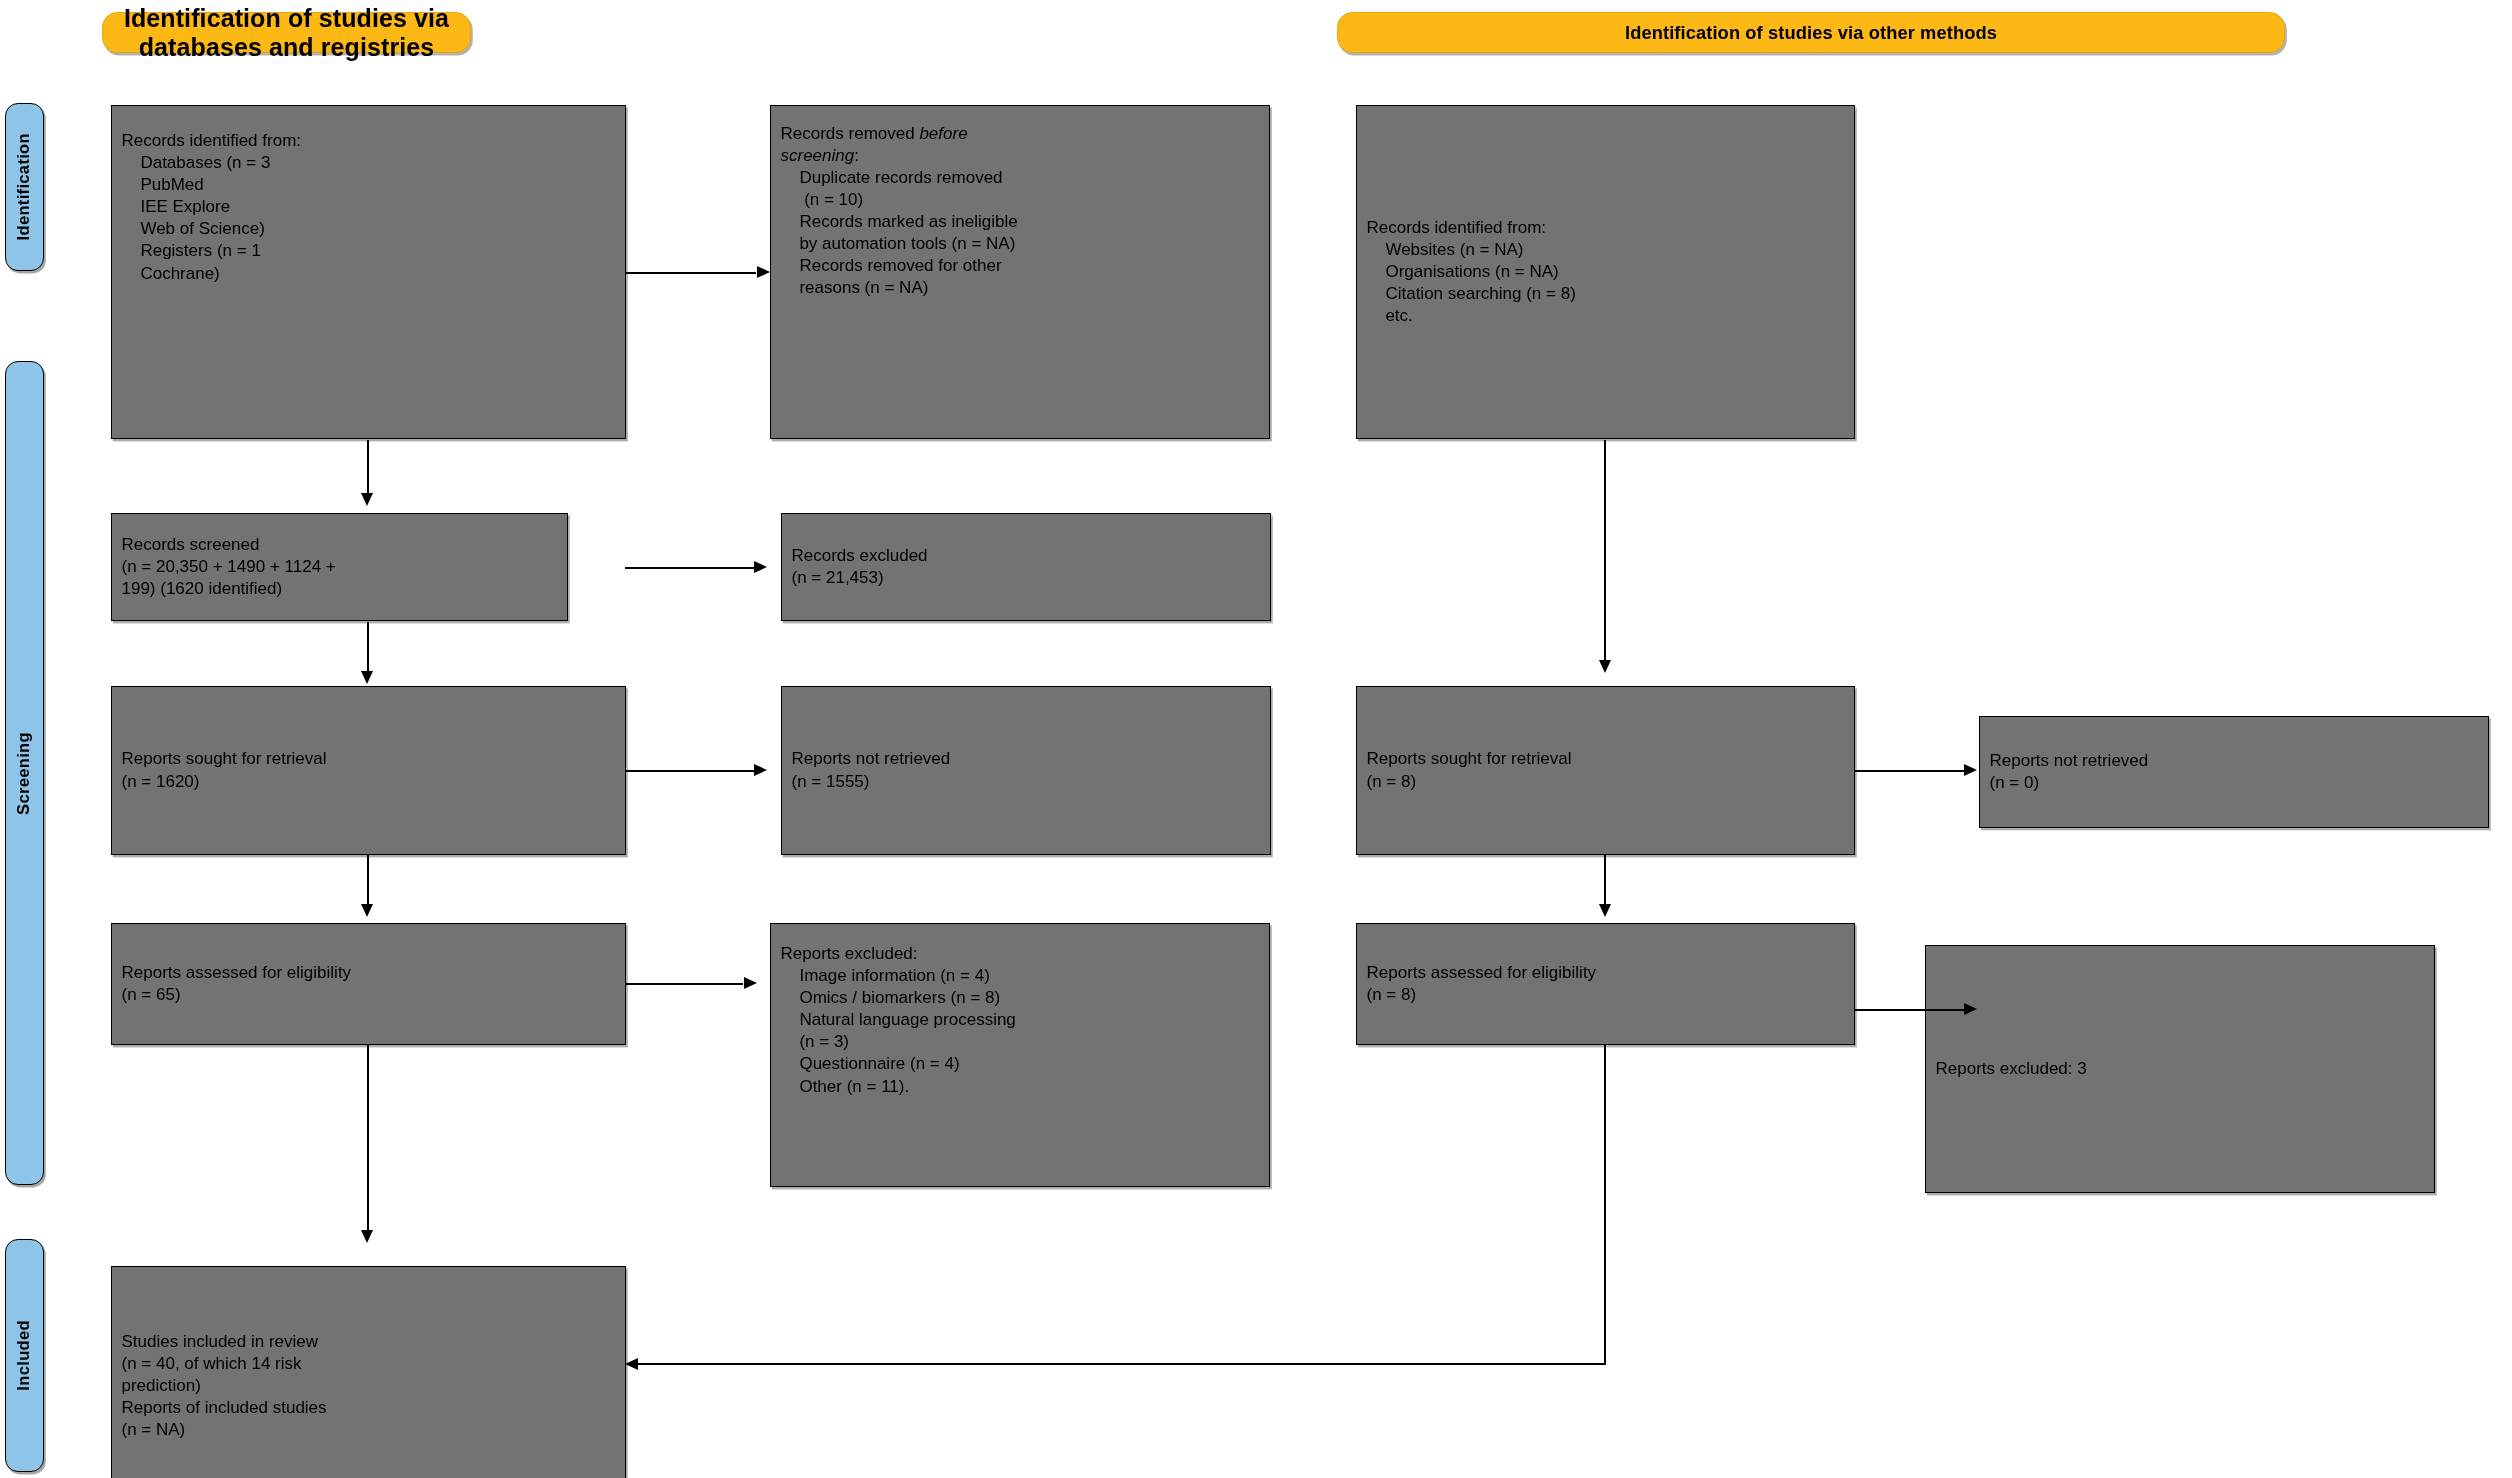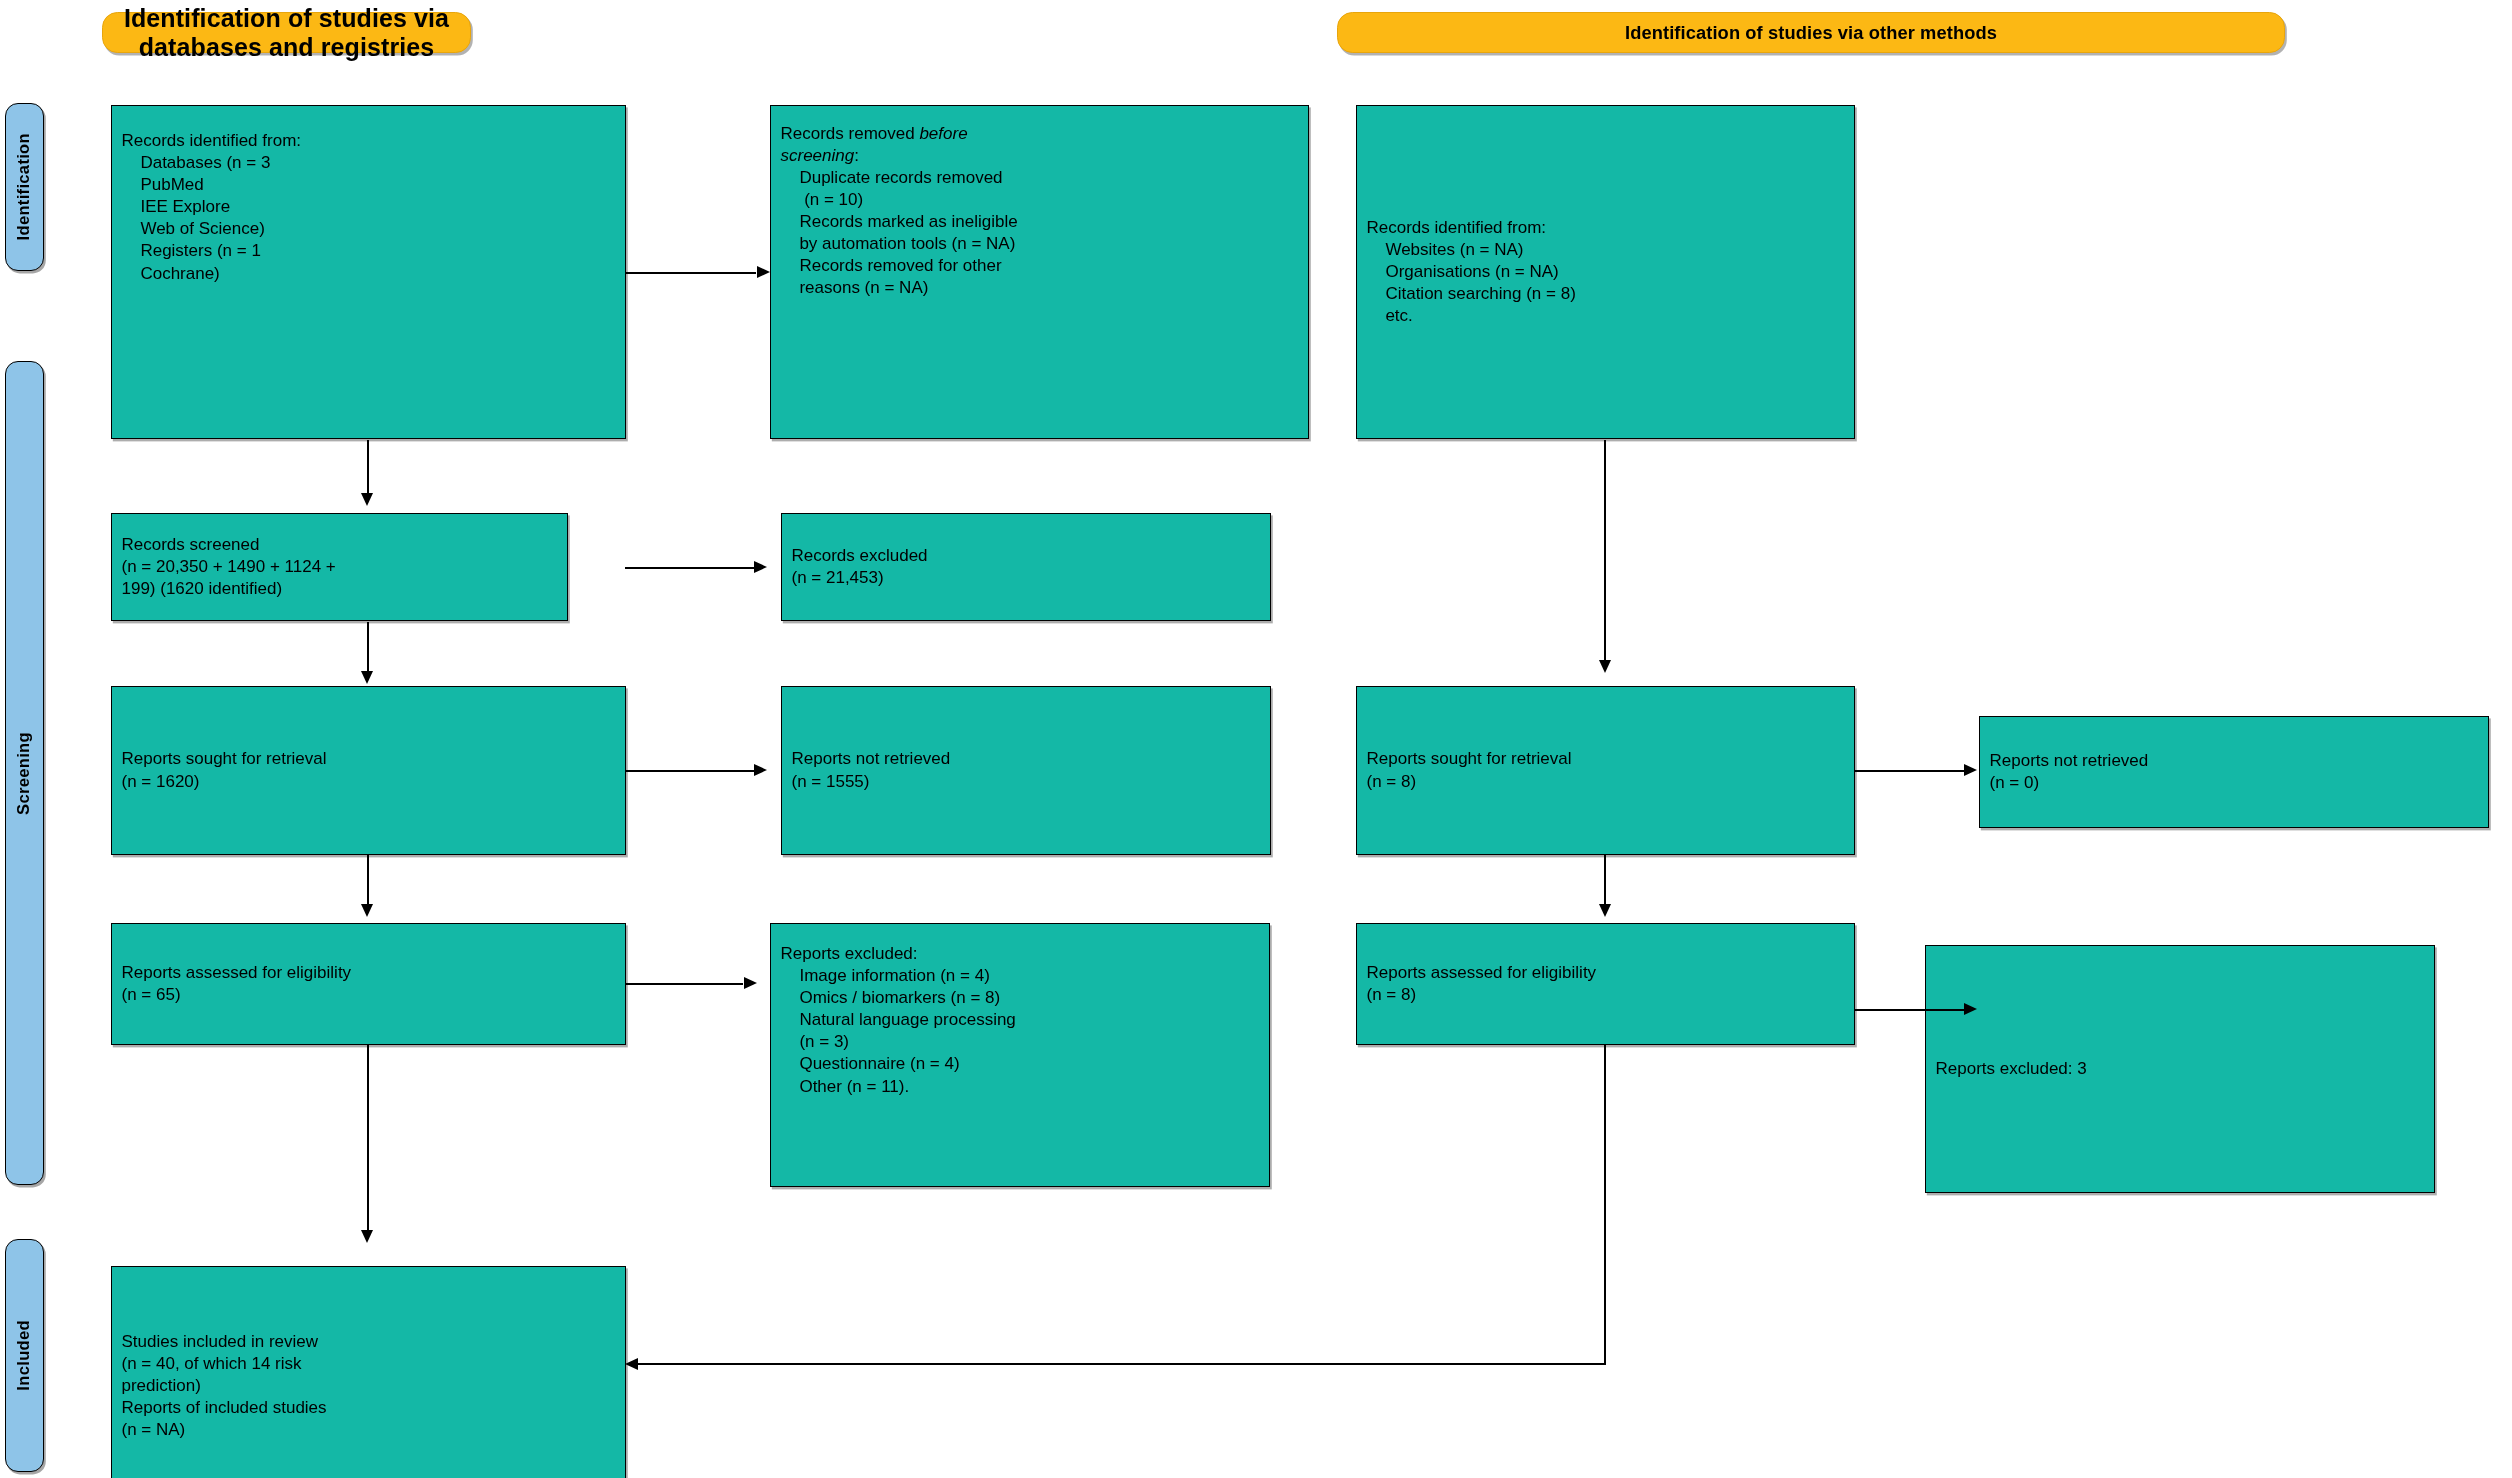--- a/index.html
+++ b/index.html
@@ -34,21 +34,21 @@
     transform:rotate(180deg);
     font-weight:bold;
     color:#000;
     white-space:nowrap;
     letter-spacing:0.3px;
   }
 
   
   .box{
     position:absolute;
-    background:#14b8a6;
+    background:#737373;
     border:1.5px solid #000;
     box-sizing:border-box;
     box-shadow:1.8px 2.4px 0 rgba(0,0,0,0.32);
     display:flex;
     align-items:center;
   }
   .box .txt{
     padding:0 9.5px;
     width:100%;
     color:#000;
@@ -100,21 +100,21 @@
   <div class="box topalign" style="left:111px;top:105px;width:515px;height:334px;">
     <div class="txt" style="font-size:17px;padding-top:24px;">Records identified from:
     Databases (n = 3
     PubMed
     IEE Explore
     Web of Science)
     Registers (n = 1
     Cochrane)</div>
   </div>
 
-  <div class="box topalign" style="left:770px;top:105px;width:539px;height:334px;">
+  <div class="box topalign" style="left:770px;top:105px;width:500px;height:334px;">
     <div class="txt" style="font-size:17px;padding-top:16.6px;"><span>Records removed </span><span class="ital">before</span>
 <span class="ital">screening</span><span>:
     Duplicate records removed
      (n = 10)
     Records marked as ineligible
     by automation tools (n = NA)
     Records removed for other
     reasons (n = NA)</span></div>
   </div>
 

